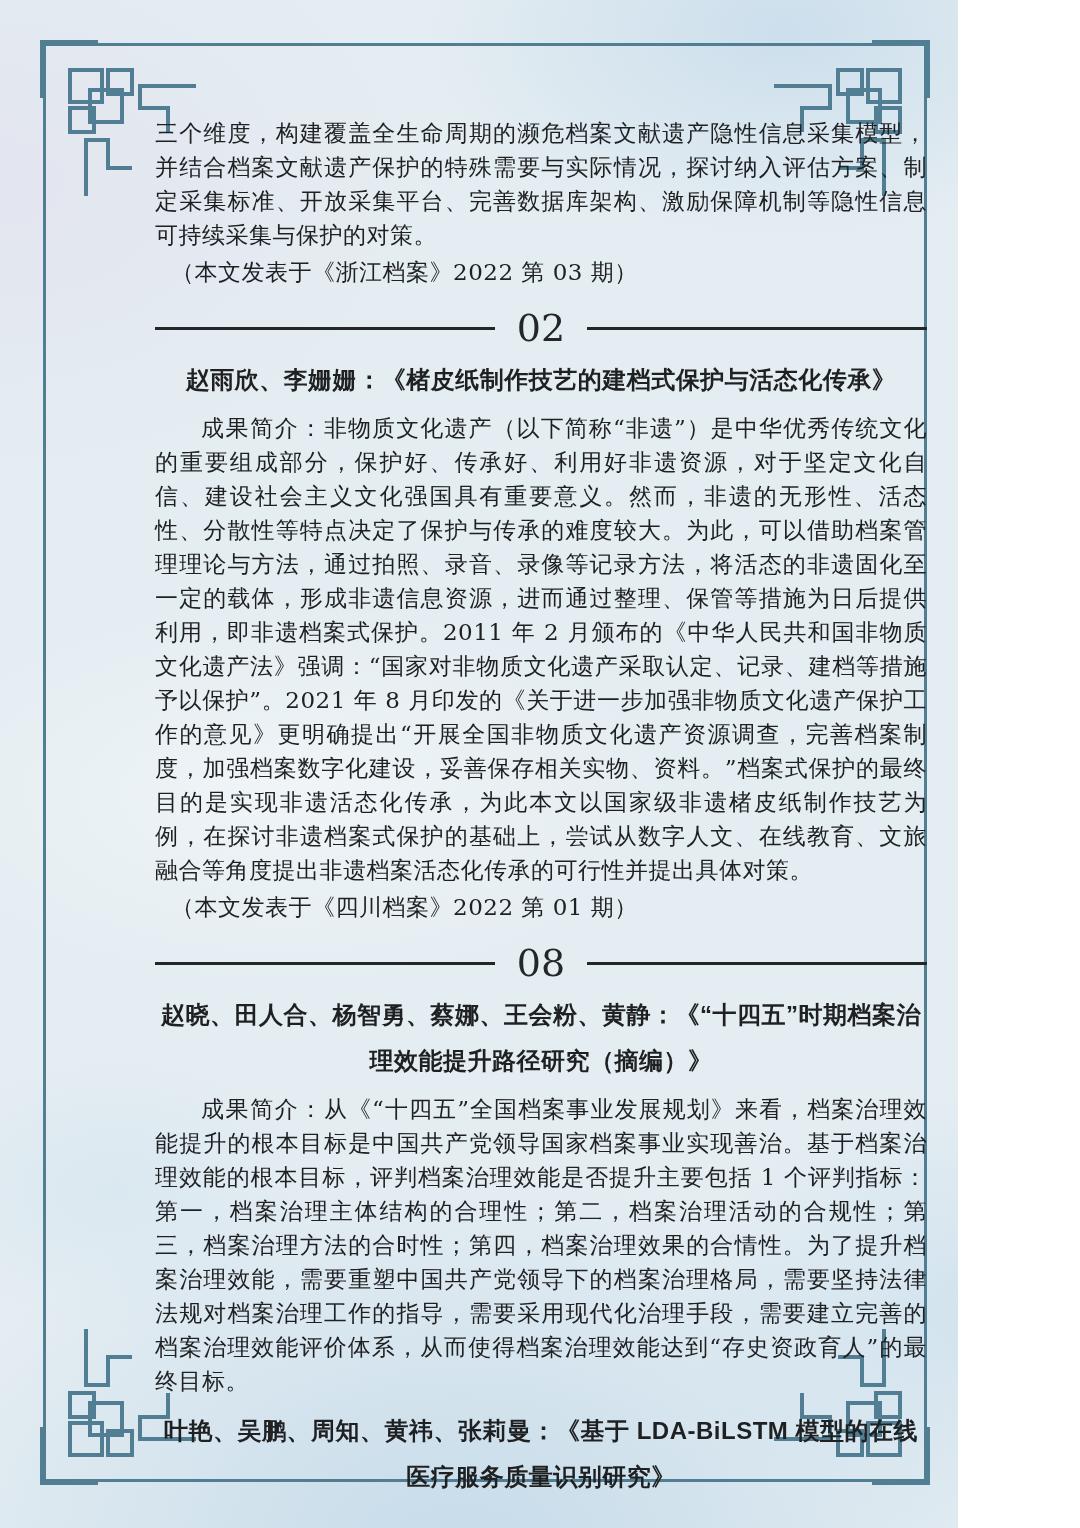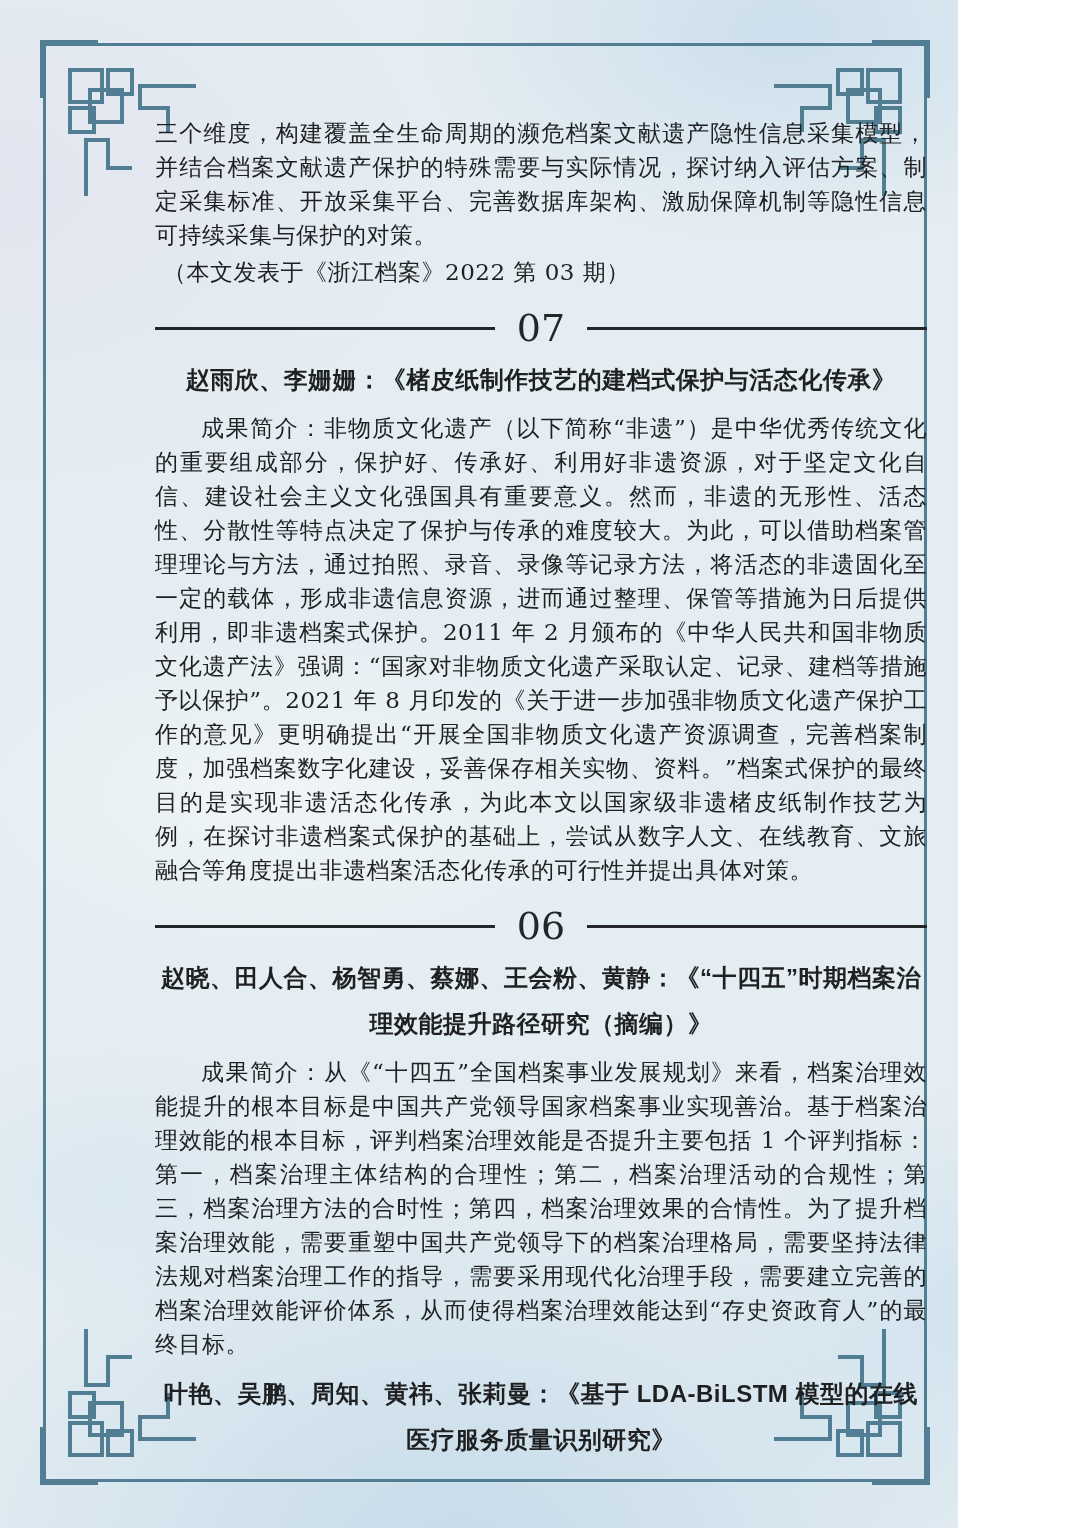--- a/index.html
+++ b/index.html
@@ -38,21 +38,21 @@
     margin:0; font-size:23px; line-height:34px;
     text-align:justify; letter-spacing:.5px;
     text-indent:2em;
   }
   .body.cont { text-indent:0; }
   .intro-label {
     font-family:"DejaVu Sans","Liberation Sans",sans-serif;
     font-weight:normal; letter-spacing:1px;
   }
   .source {
-    margin:3px 8px 0; font-size:23px; line-height:34px; letter-spacing:.5px;
+    margin:3px 16px 0; font-size:23px; line-height:34px; letter-spacing:.5px;
   }
   .divider {
     display:flex; align-items:center; gap:20px;
     margin:20px 0 6px;
   }
   .divider .rule { flex:1; height:3px; background:#23272a; }
   .divider .num {
     font-family:"DejaVu Serif","Liberation Serif",serif;
     font-size:38px; line-height:1; color:#23272a; padding:0 2px;
   }
@@ -114,29 +114,30 @@
     </svg>
   </div>
 
   <main class="content">
 
     <p class="body cont">三个维度，构建覆盖全生命周期的濒危档案文献遗产隐性信息采集模型，并结合档案文献遗产保护的特殊需要与实际情况，探讨纳入评估方案、制定采集标准、开放采集平台、完善数据库架构、激励保障机制等隐性信息可持续采集与保护的对策。</p>
     <p class="source">（本文发表于《浙江档案》2022 第 03 期）</p>
 
     <div class="divider">
       <span class="rule"></span>
-      <span class="num">07</span>
+      <span class="num">02</span>
       <span class="rule"></span>
     </div>
     <h2 class="title">赵雨欣、李姗姗：《楮皮纸制作技艺的建档式保护与活态化传承》</h2>
     <p class="body"><b class="intro-label">成果简介：</b><span>非物质文化遗产（以下简称“非遗”）是中华优秀传统文化的重要组成部分，保护好、传承好、利用好非遗资源，对于坚定文化自信、建设社会主义文化强国具有重要意义。然而，非遗的无形性、活态性、分散性等特点决定了保护与传承的难度较大。为此，可以借助档案管理理论与方法，通过拍照、录音、录像等记录方法，将活态的非遗固化至一定的载体，形成非遗信息资源，进而通过整理、保管等措施为日后提供利用，即非遗档案式保护。2011 年 2 月颁布的《中华人民共和国非物质文化遗产法》强调：“国家对非物质文化遗产采取认定、记录、建档等措施予以保护”。2021 年 8 月印发的《关于进一步加强非物质文化遗产保护工作的意见》更明确提出“开展全国非物质文化遗产资源调查，完善档案制度，加强档案数字化建设，妥善保存相关实物、资料。”档案式保护的最终目的是实现非遗活态化传承，为此本文以国家级非遗楮皮纸制作技艺为例，在探讨非遗档案式保护的基础上，尝试从数字人文、在线教育、文旅融合等角度提出非遗档案活态化传承的可行性并提出具体对策。</span></p>
+    <p class="source">（本文发表于《四川档案》2022 第 01 期）</p>
 
     <div class="divider">
       <span class="rule"></span>
-      <span class="num">06</span>
+      <span class="num">08</span>
       <span class="rule"></span>
     </div>
     <h2 class="title">赵晓、田人合、杨智勇、蔡娜、王会粉、黄静：《“十四五”时期档案治理效能提升路径研究（摘编）》</h2>
     <p class="body"><b class="intro-label">成果简介：</b><span>从《“十四五”全国档案事业发展规划》来看，档案治理效能提升的根本目标是中国共产党领导国家档案事业实现善治。基于档案治理效能的根本目标，评判档案治理效能是否提升主要包括 1 个评判指标：第一，档案治理主体结构的合理性；第二，档案治理活动的合规性；第三，档案治理方法的合时性；第四，档案治理效果的合情性。为了提升档案治理效能，需要重塑中国共产党领导下的档案治理格局，需要坚持法律法规对档案治理工作的指导，需要采用现代化治理手段，需要建立完善的档案治理效能评价体系，从而使得档案治理效能达到“存史资政育人”的最终目标。</span></p>
 
     <h2 class="title">叶艳、吴鹏、周知、黄祎、张莉曼：《基于 LDA-BiLSTM 模型的在线医疗服务质量识别研究》</h2>
 
   </main>
 </div>
 

